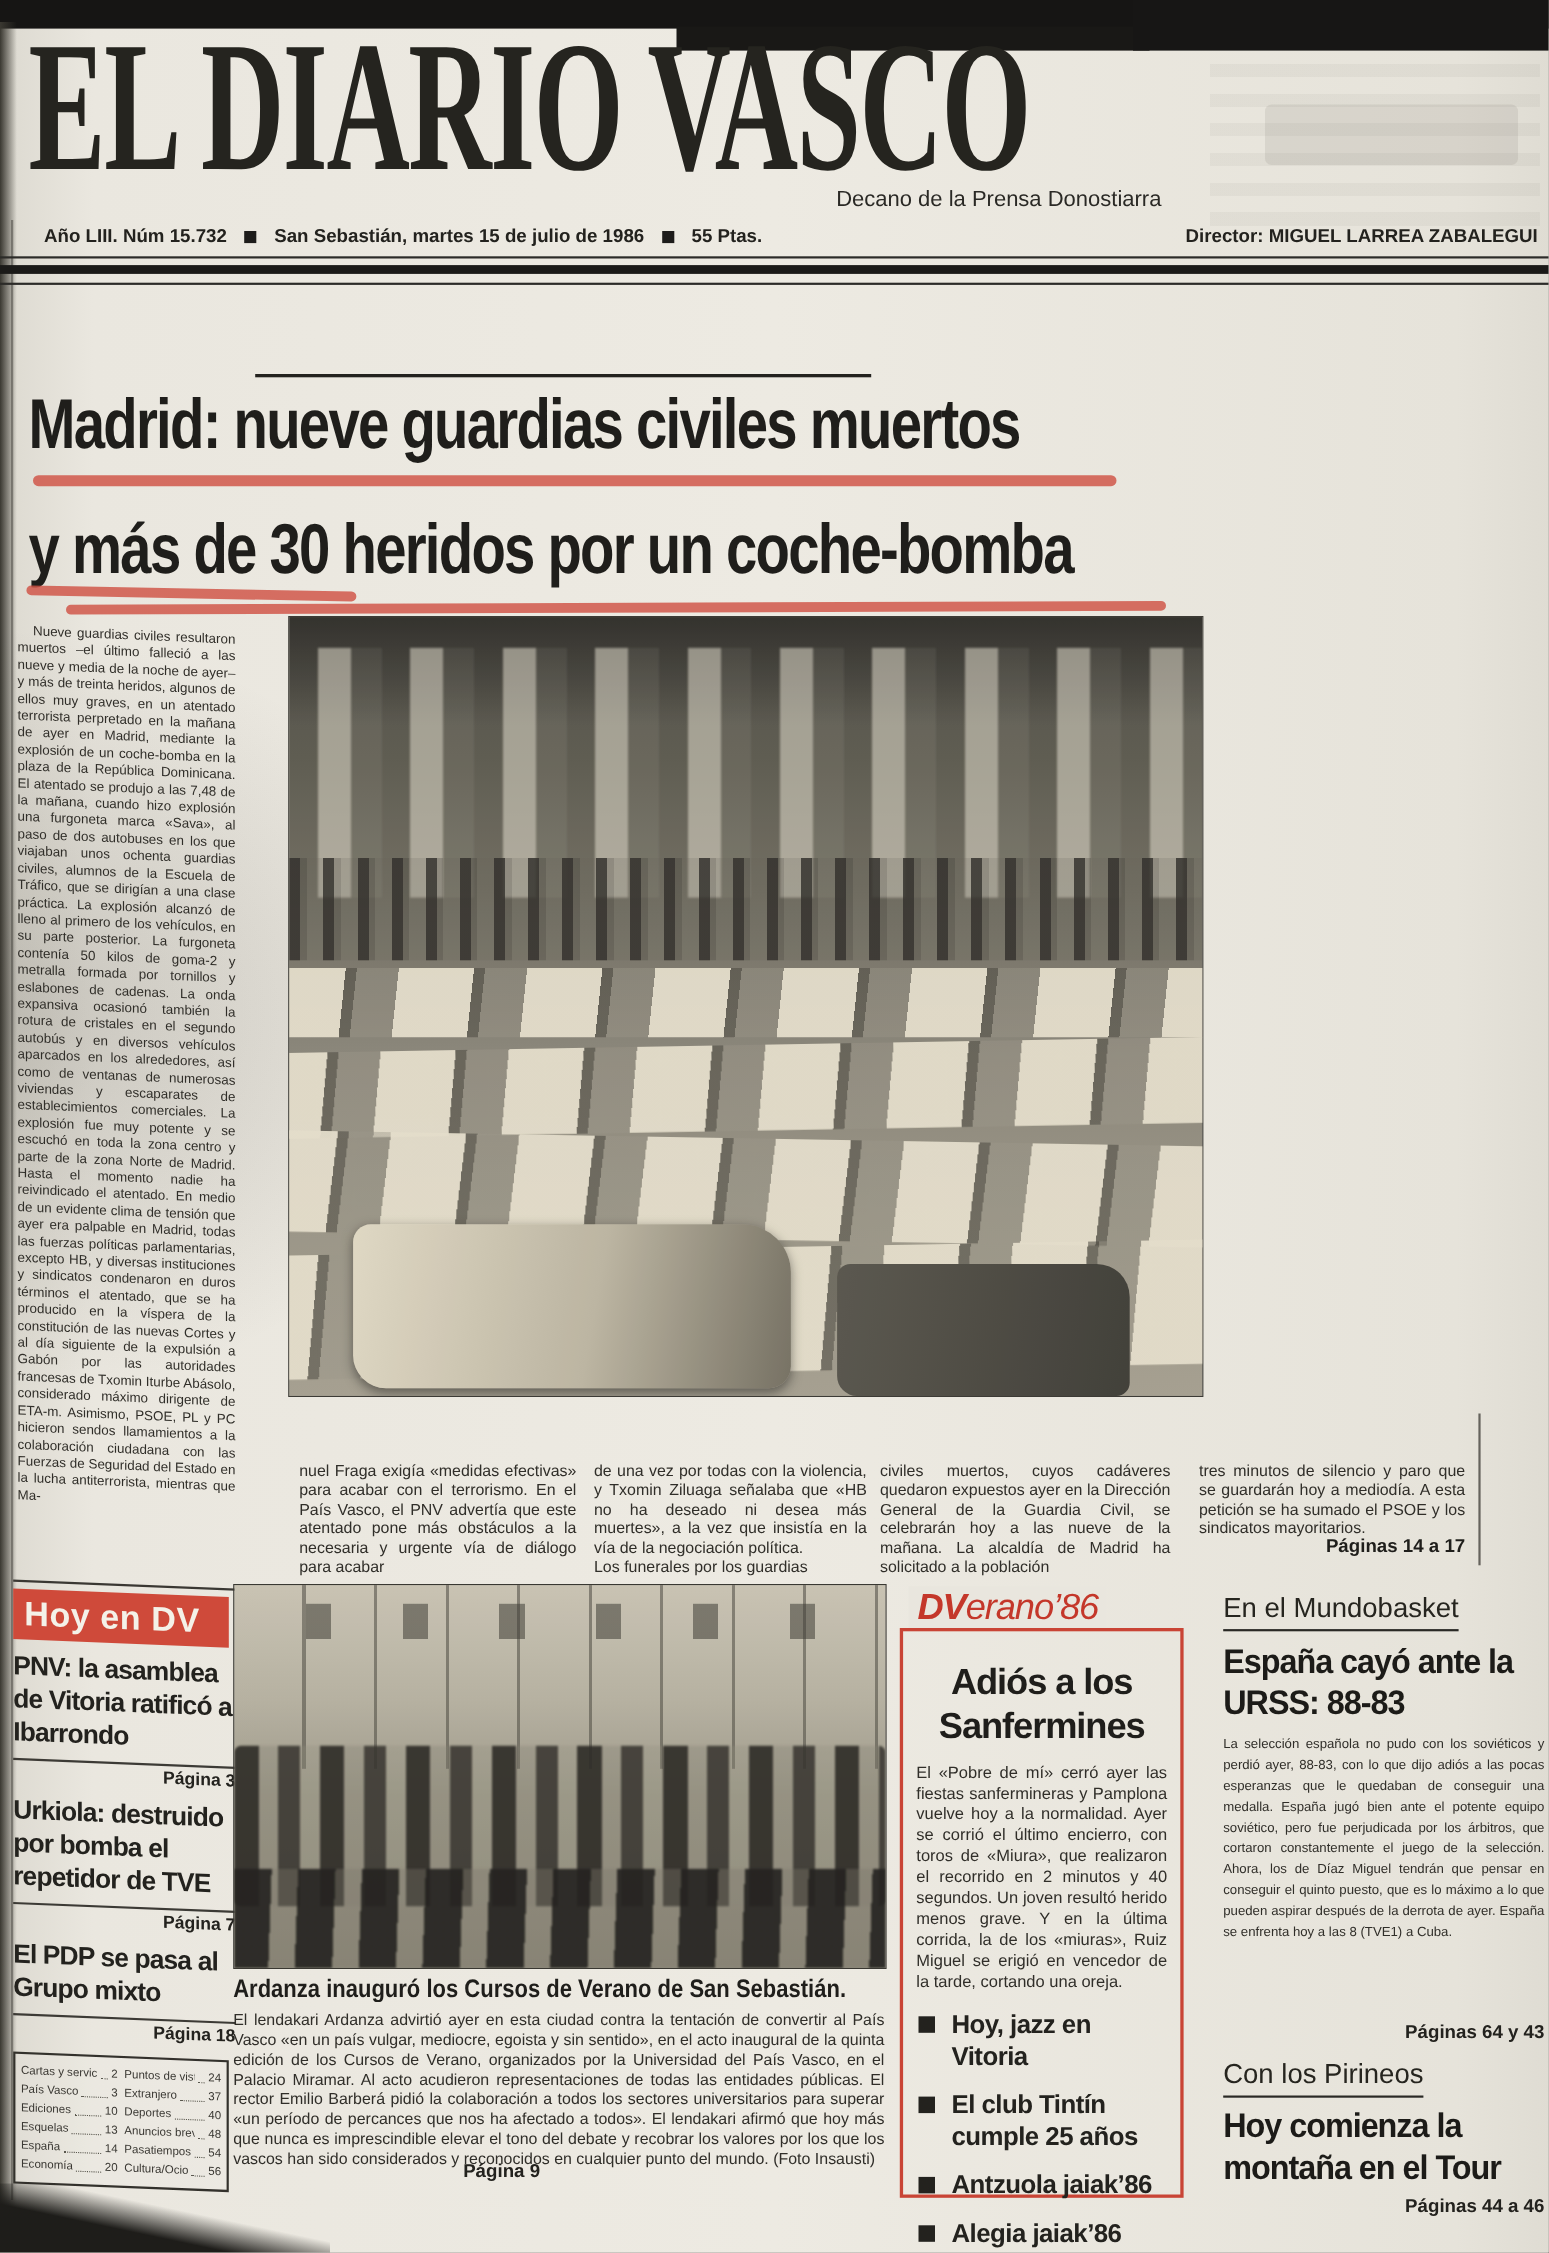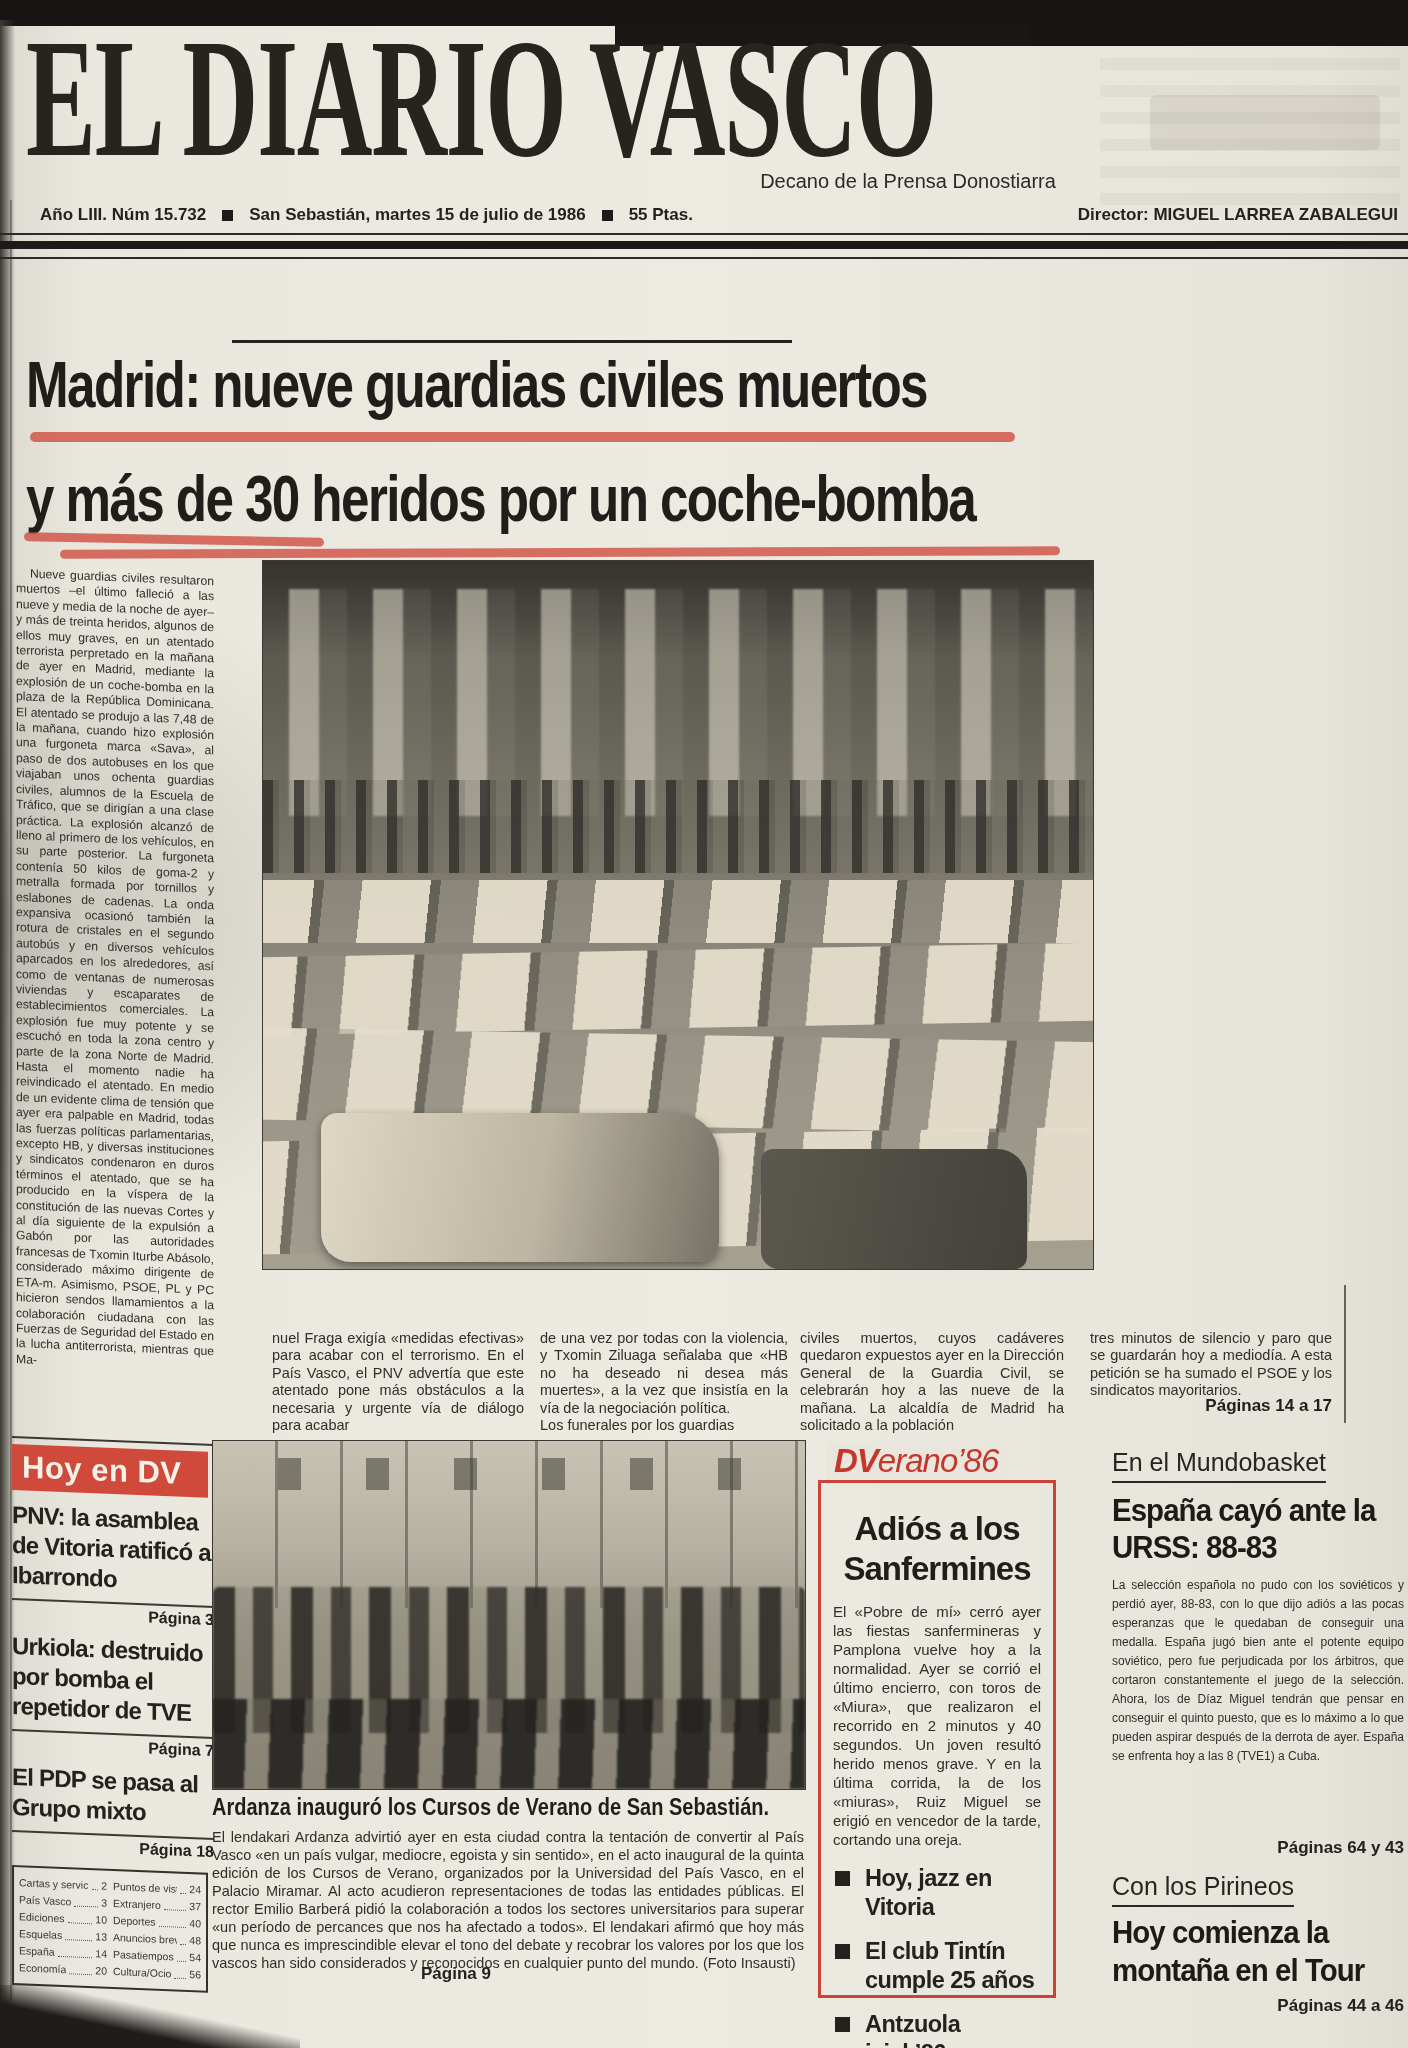--- a/index.html
+++ b/index.html
@@ -99,21 +99,21 @@
     background:repeating-linear-gradient(90deg,transparent 0 65px,rgba(58,56,50,.55) 65px 88px);}
   .ph2-crowd{position:absolute;left:0;top:42%;width:100%;height:42%;filter:blur(1px);border-radius:6px;
     background:repeating-linear-gradient(90deg,rgba(40,38,34,.9) 0 22px,rgba(128,125,114,.3) 22px 40px,rgba(48,46,41,.85) 40px 60px,rgba(146,143,130,.28) 60px 78px);}
   .ph2-crowd2{position:absolute;left:0;bottom:0;width:100%;height:26%;filter:blur(1.2px);
     background:repeating-linear-gradient(92deg,rgba(32,31,28,.92) 0 34px,rgba(120,117,106,.35) 34px 58px);}
   #cursos-title{left:212px;top:1794px;font-weight:bold;font-size:23px;color:#1f1e1b;
     white-space:nowrap;transform:scaleX(.87);transform-origin:left center;}
   #cursos-body{left:212px;top:1828px;width:592px;font-size:14.5px;line-height:18px;}
   #cursos-page{left:212px;top:1964px;width:488px;text-align:center;font-weight:bold;font-size:17px;}
   
-  #dverano{left:818px;top:1480px;width:238px;height:518px;border:3px solid #c94435;box-sizing:border-box;
+  #dverano{left:818px;top:1480px;width:258px;height:518px;border:3px solid #c94435;box-sizing:border-box;
     padding:10px 12px;}
   #dv-kicker{left:826px;top:1442px;background:#e9e6de;padding:0 8px;font-style:italic;
     font-size:33px;letter-spacing:-1px;color:#c4372a;white-space:nowrap;}
   #dv-kicker .kb{font-weight:bold;}
   #dv-headline{margin-top:16px;text-align:center;font-weight:bold;font-size:33px;line-height:40px;
     letter-spacing:-1px;color:#1f1e1b;}
   #dv-body{margin-top:13px;font-size:15px;line-height:19px;}
   .dv-bullet{display:flex;margin-top:15px;}
   .dv-bullet .bsq{flex:none;width:15px;height:15px;background:#23221e;margin:7px 15px 0 2px;}
   .dv-bullet .btxt{font-weight:bold;font-size:23.5px;line-height:29px;letter-spacing:-.5px;color:#23221e;}

